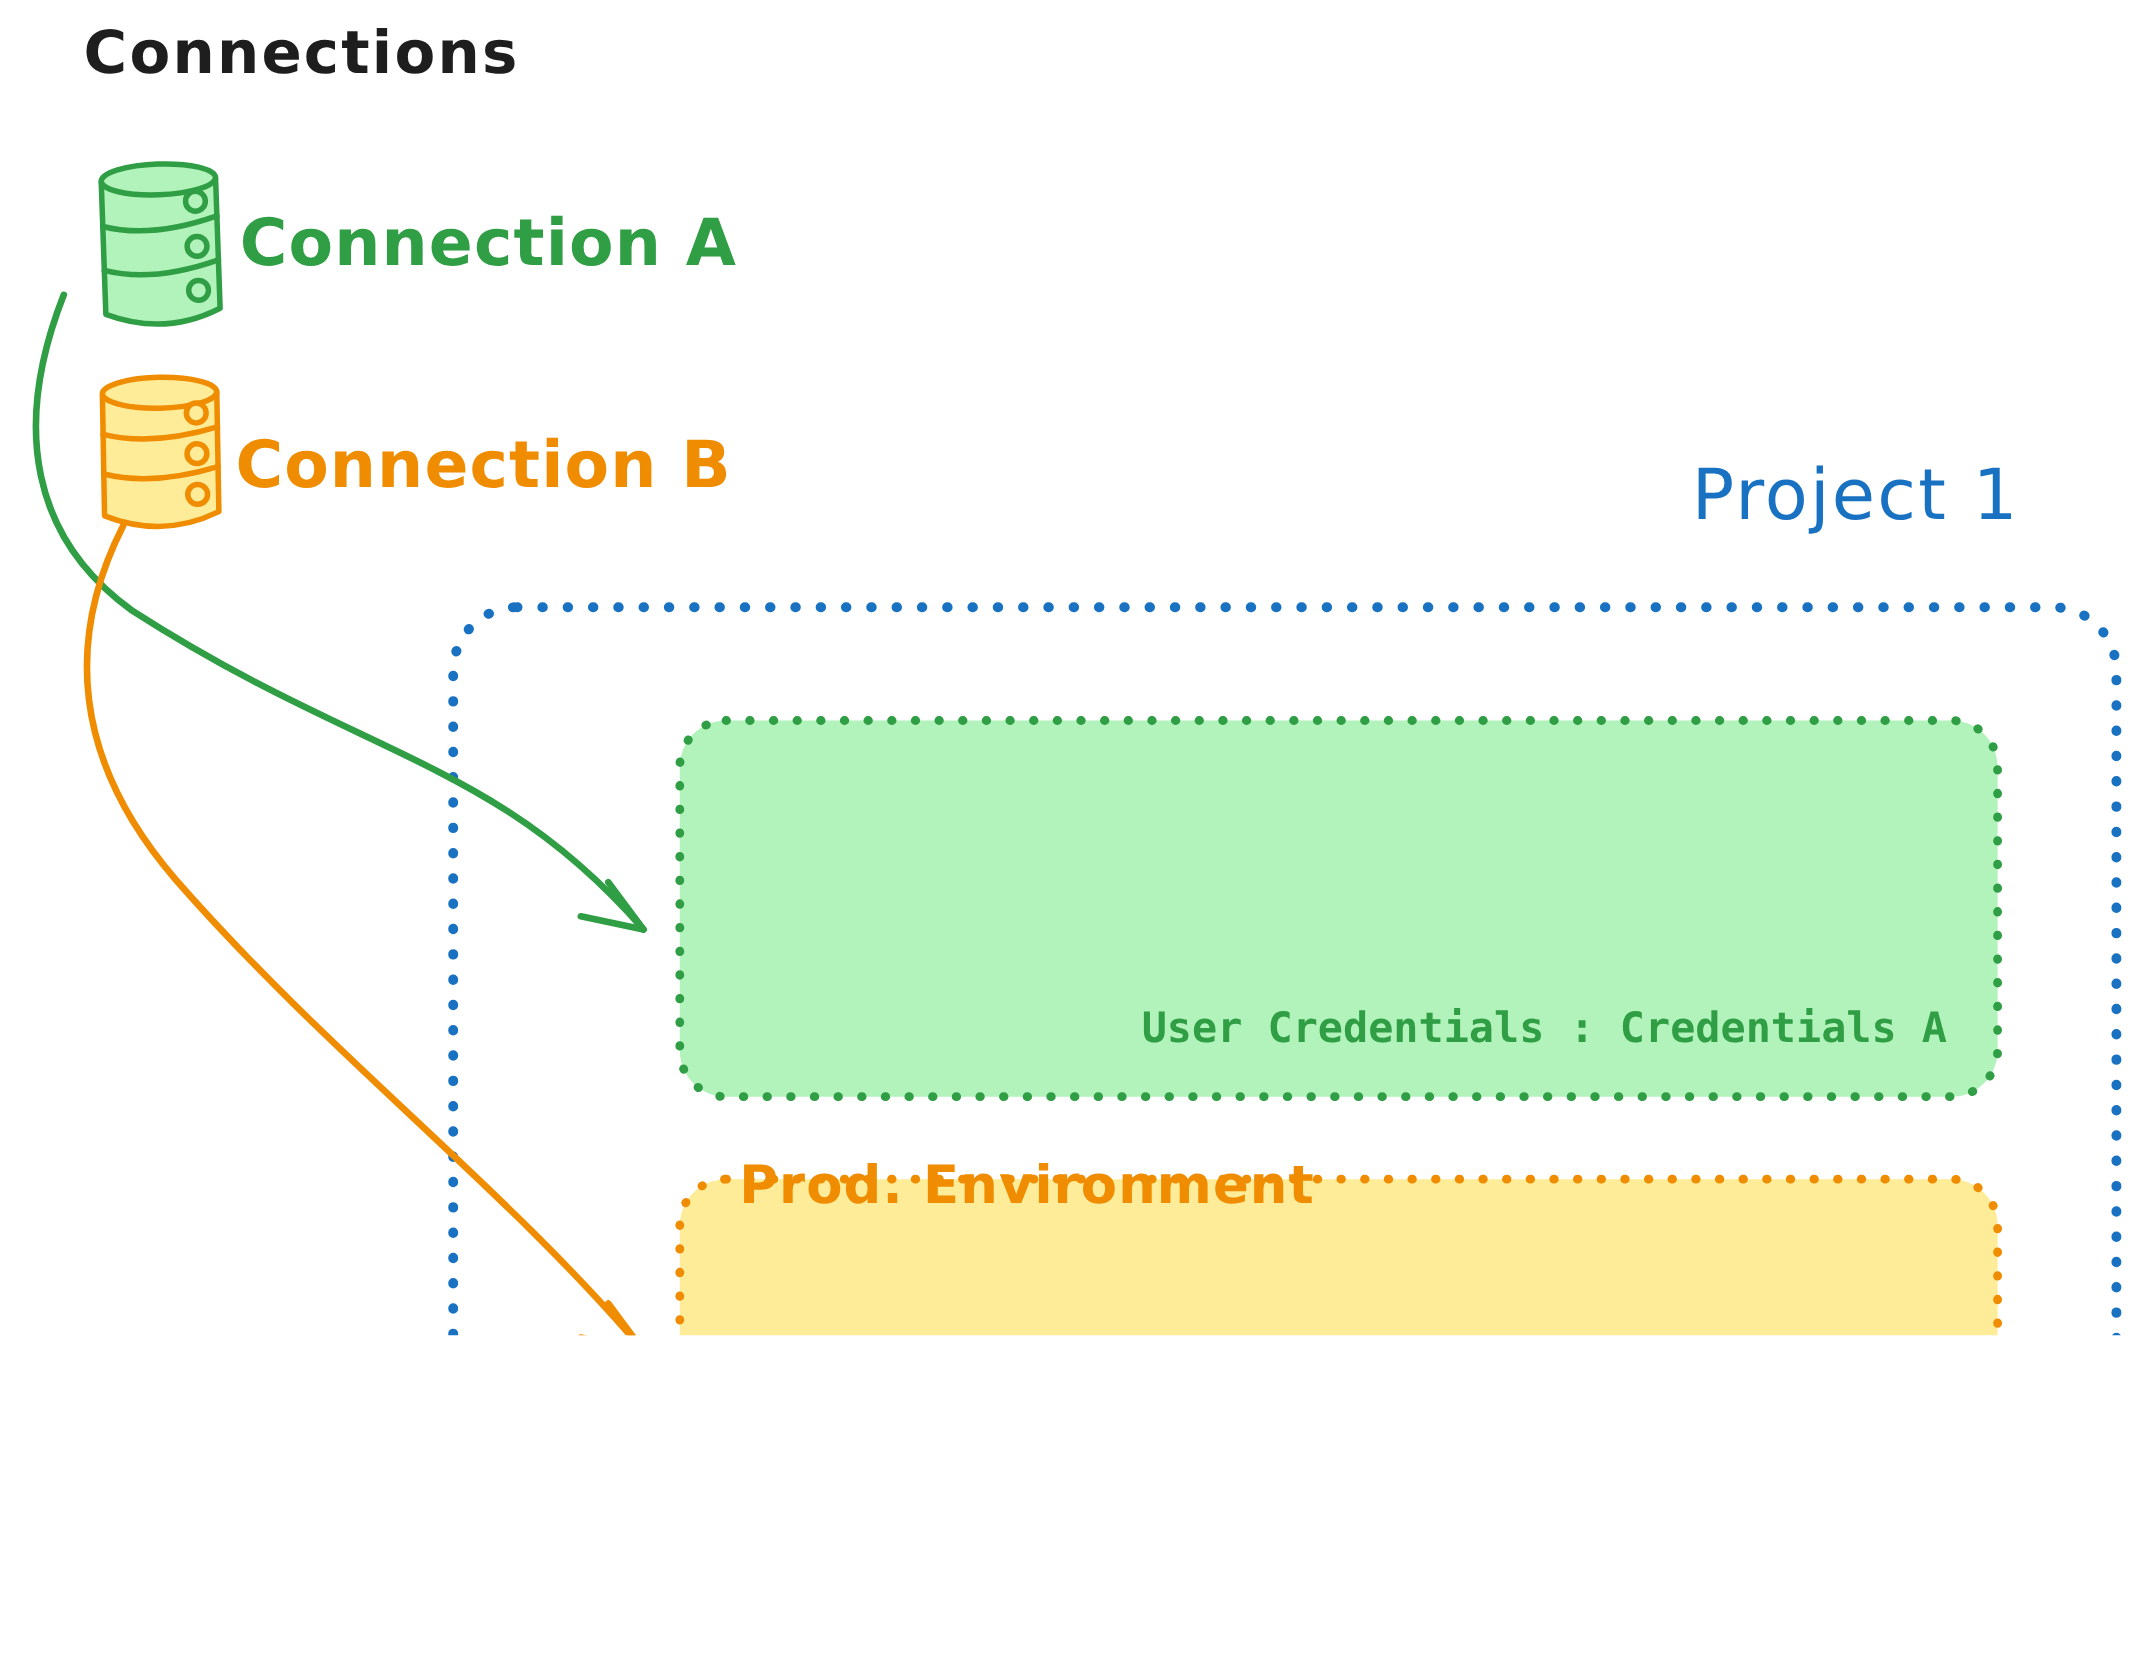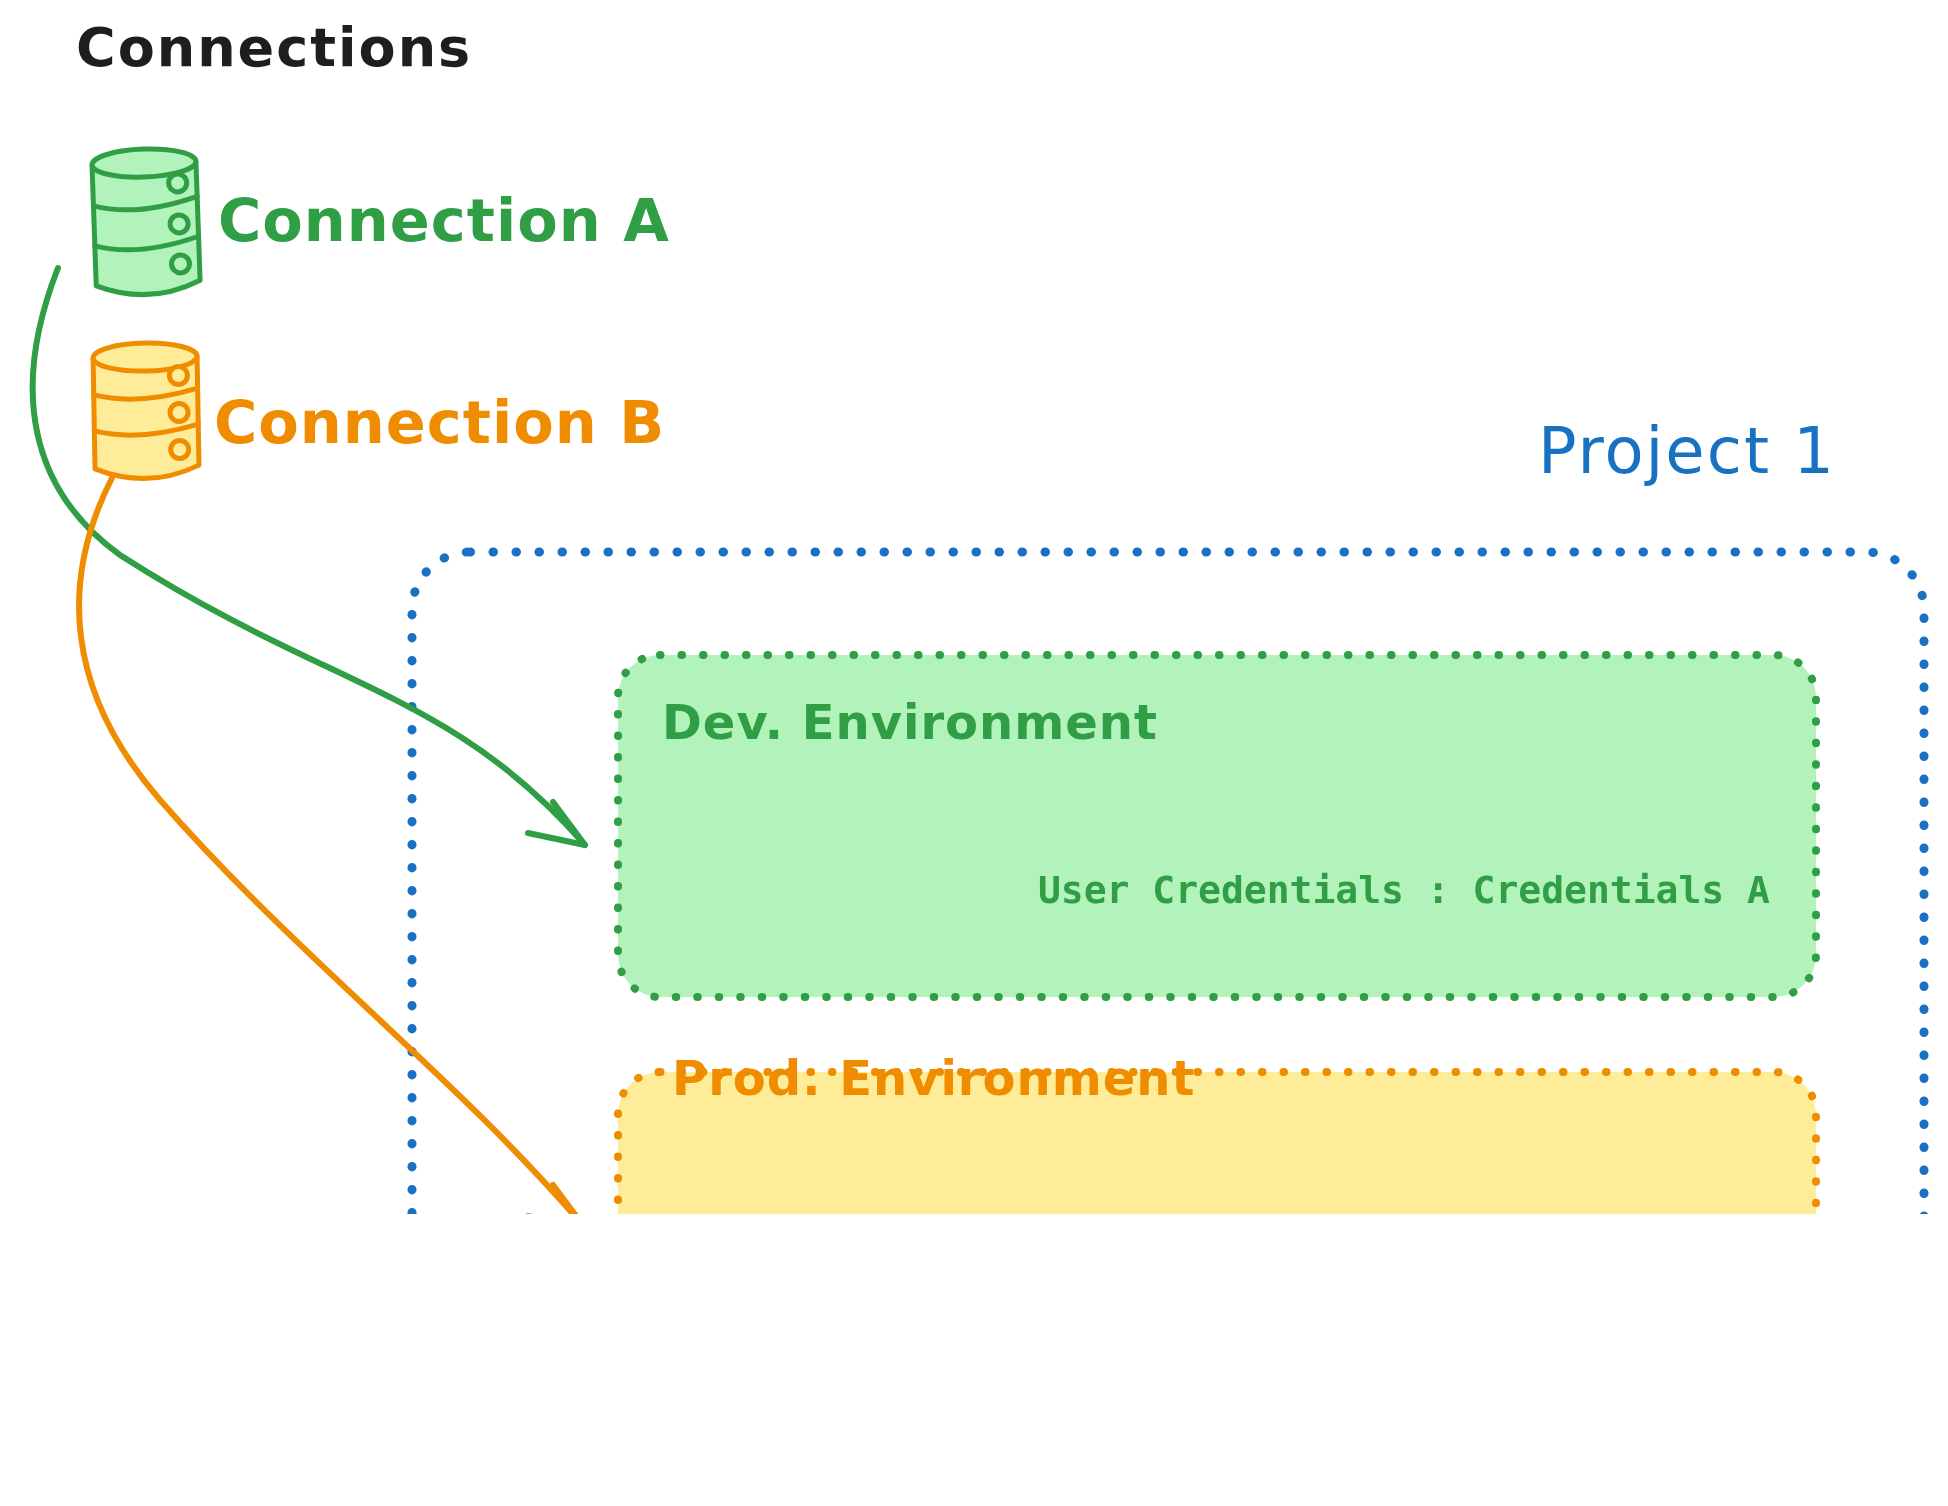--- a/index.html
+++ b/index.html
@@ -19,21 +19,21 @@
     left:1538px;top:414px;font-size:64px;font-weight:400;color:var(--blue);
     letter-spacing:2px;white-space:nowrap;
   }
   .env-title{font-size:48px;font-weight:600;letter-spacing:1px;white-space:nowrap;}
   .env-title.dev{left:662px;top:694px;color:var(--green);}
   .env-title.prod{left:672px;top:1050px;color:var(--orange);}
   .env-creds{
     left:618px;width:1152px;text-align:right;white-space:nowrap;
     font-family:"DejaVu Sans Mono", monospace;font-size:38px;font-weight:600;
   }
-  .env-creds.dev{top:868px;color:var(--green);text-align:right;}
+  .env-creds.dev{top:912px;color:var(--green);text-align:right;}
   .env-creds.prod{top:1324px;color:var(--orange);}
   svg.layer{position:absolute;left:0;top:0;width:1948px;height:1506px;}
 
   .rect-dotted{fill:none;stroke-linecap:round;}
   .project-rect{stroke:var(--blue);stroke-width:9;stroke-dasharray:0.5 22.5;}
   .dev-rect{fill:var(--green-fill);stroke:var(--green);stroke-width:8;stroke-dasharray:0.5 21;stroke-linecap:round;}
   .prod-rect{fill:var(--orange-fill);stroke:var(--orange);stroke-width:8;stroke-dasharray:0.5 21;stroke-linecap:round;}
 
   .db-stroke-green{stroke:var(--green);}
   .db-fill-green{fill:var(--green-fill);}
@@ -90,18 +90,17 @@
     </g>
   </svg>
 
   <div class="abs title">Connections</div>
 
   <div class="abs conn-label a">Connection A</div>
   <div class="abs conn-label b">Connection B</div>
 
   <div class="abs project-label">Project 1</div>
 
-  <div class="abs env-title dev">Dev. Environment</div>
   <div class="abs env-creds dev">User Credentials : Credentials A</div>
 
   <div class="abs env-title prod">Prod. Environment</div>
 
 </div>
 
 </body></html>

